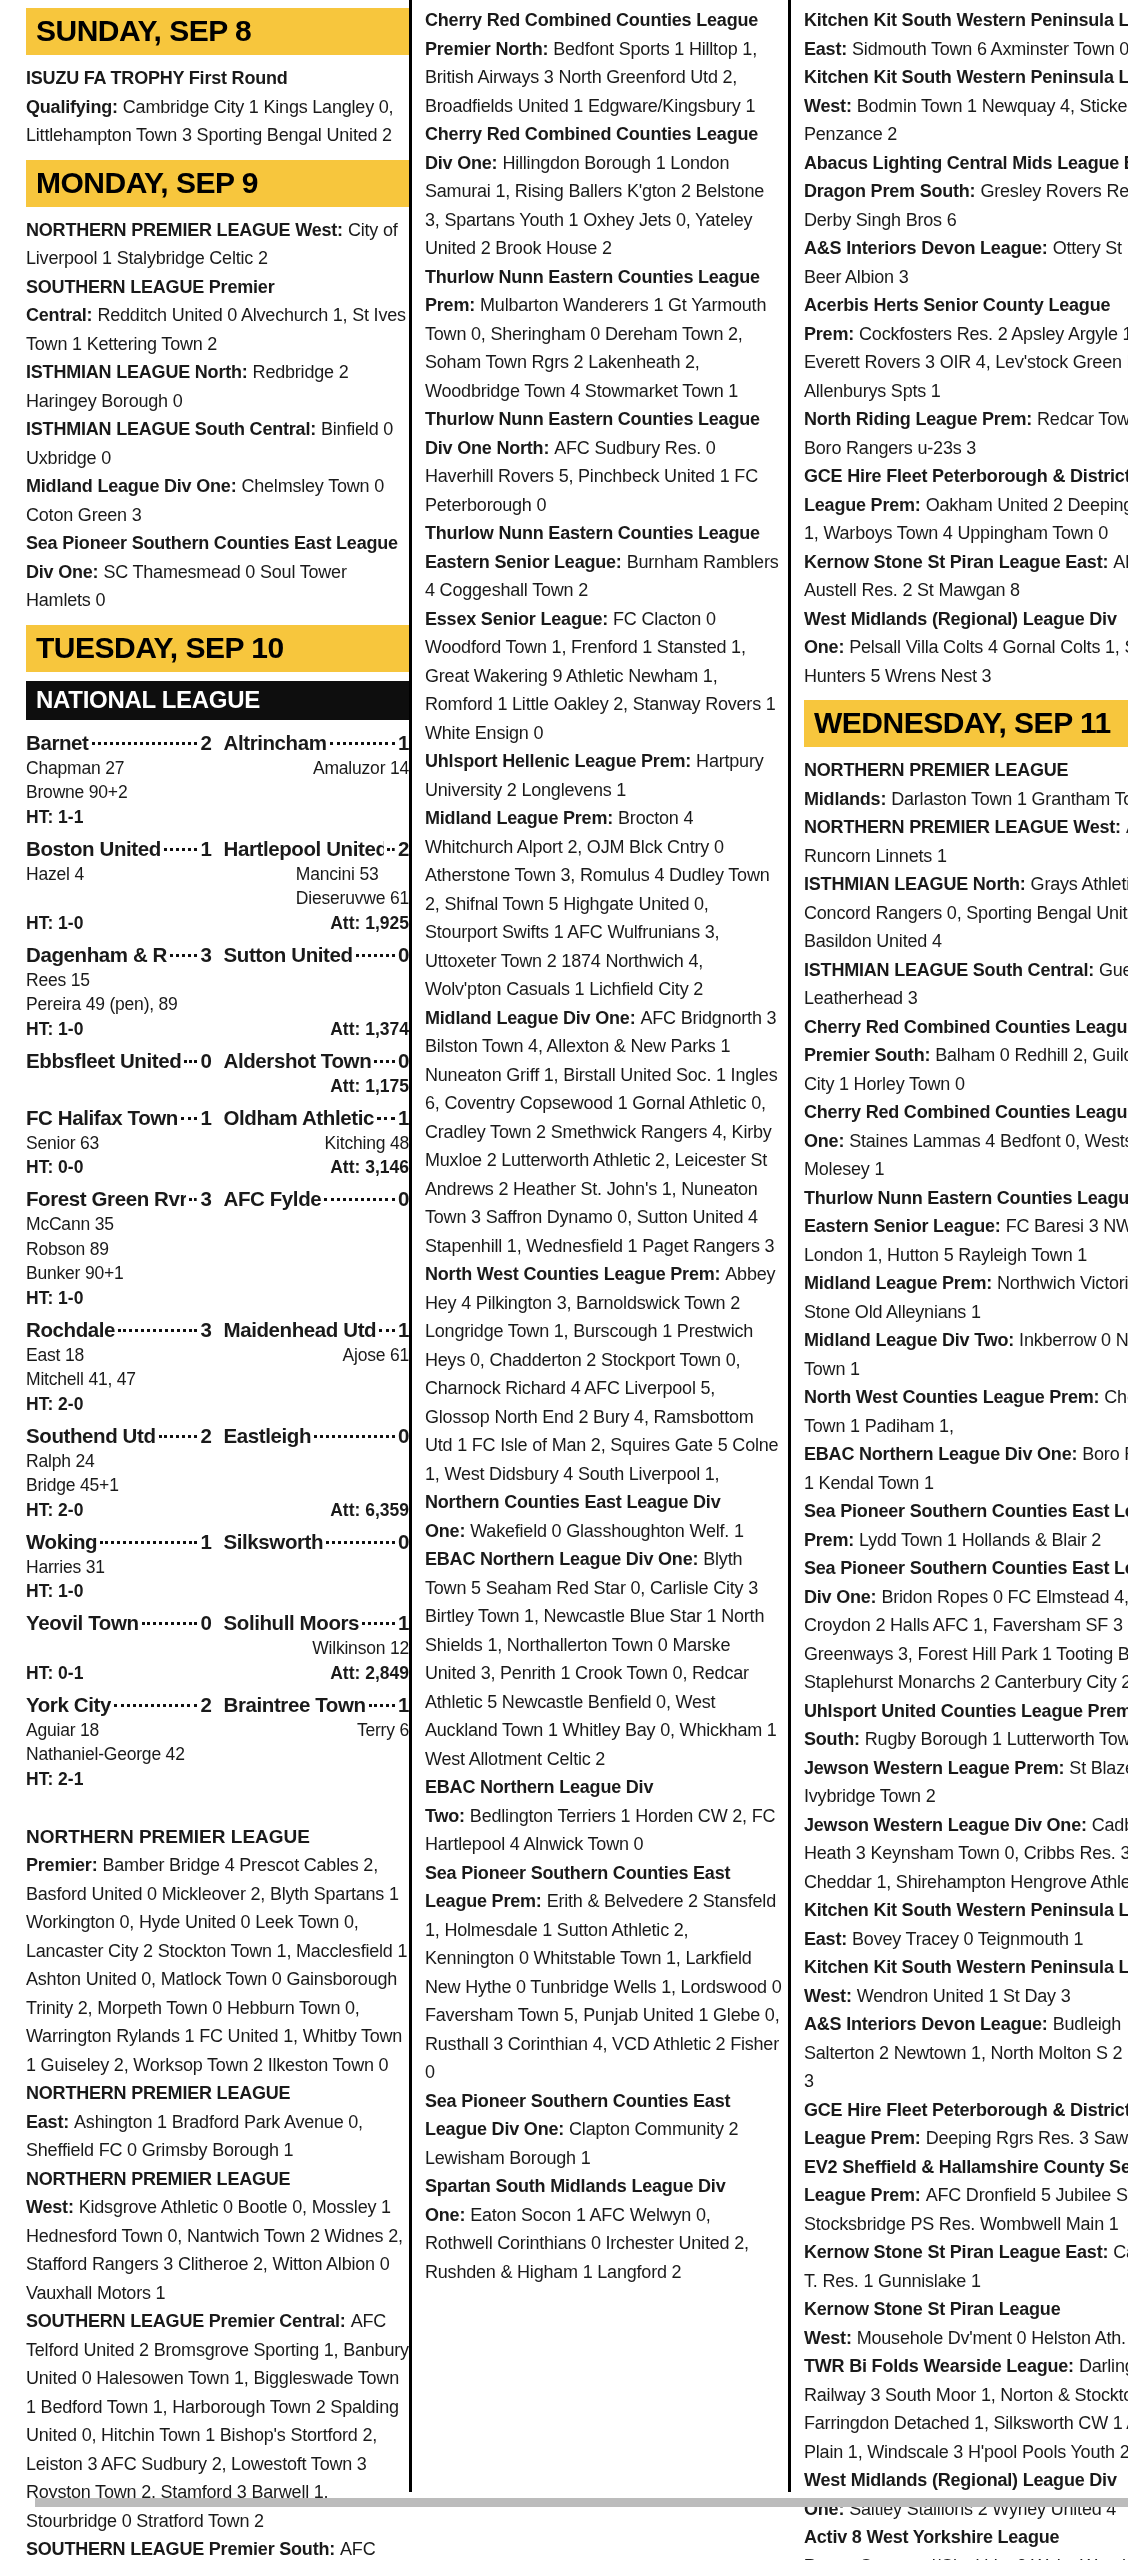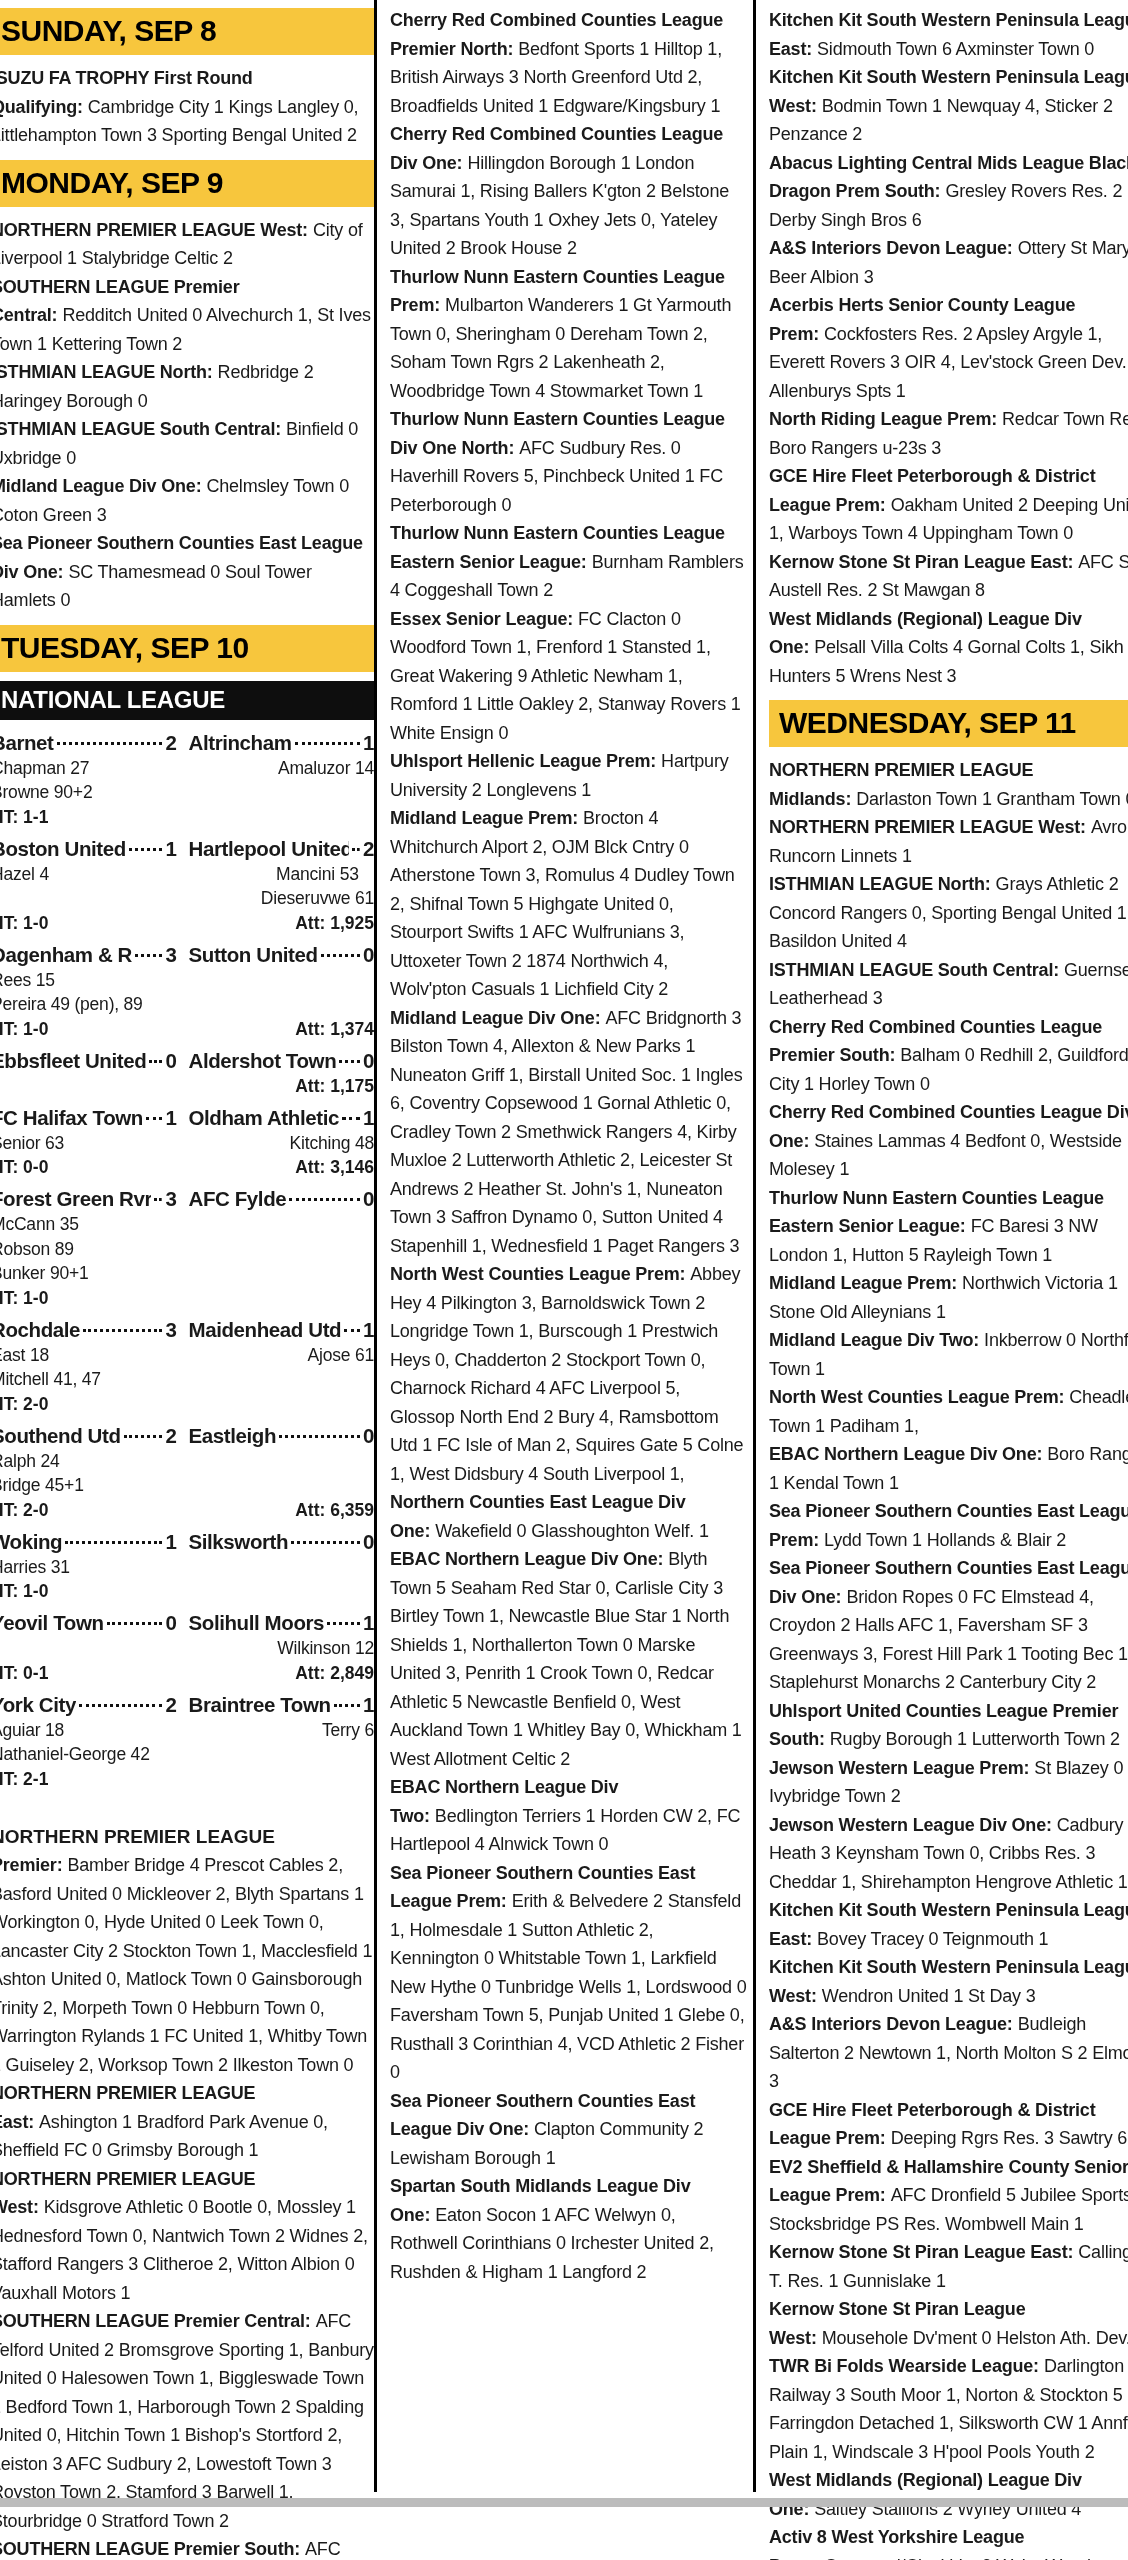--- a/index.html
+++ b/index.html
@@ -2,21 +2,21 @@
 <html style="--hdr-yellow: #f7c63d; --bar-black: #0e0e0e; --rule-gray: #bcbcbc;"><head>
 <meta charset="utf-8">
 <style>
   html,body{margin:0;padding:0;}
   body{
     width:1128px;height:2560px;position:relative;overflow:hidden;
     background:#ffffff;color:#1a1a1a;
     font-family:"Liberation Sans","DejaVu Sans",sans-serif;
     -webkit-font-smoothing:antialiased;
   }
-  .page{position:absolute;inset:0;}
+  .page{position:absolute;inset:0;margin-left:35px;}
   .col{position:absolute;top:6px;}
   #col0{left:-9px;width:383px;}
   #col1{left:390px;width:357px;}
   #col2{left:769px;width:392px;}
   .vrule{position:absolute;top:0;width:3px;height:2492px;background:#000;}
   #vrule0{left:374px;}
   #vrule1{left:753px;}
   .hbar{position:absolute;left:0;top:2498px;width:1128px;height:9px;background:var(--rule-gray,#bcbcbc);}
 
   .day{
@@ -37,21 +37,21 @@
   .hd{font-size:19px;font-weight:bold;line-height:28.5px;}
   .gap{height:26px;}
 
   .fx{margin:1px 0 6px;}
   .fx-row{display:flex;gap:12px;font-weight:bold;font-size:20.5px;line-height:27px;letter-spacing:-0.4px;}
   .fx-cell{flex:1;display:flex;align-items:baseline;min-width:0;}
   .fx-nm{white-space:nowrap;overflow:hidden;}
   .fx-dots{flex:1;min-width:8px;border-bottom:3px dotted #111;margin:0 3px;transform:translateY(-5px);}
   .fx-sc{white-space:nowrap;}
   .fx-scorers{display:flex;justify-content:space-between;font-size:17.5px;line-height:24.5px;letter-spacing:-0.2px;}
-  .fx-scorers .away-s{text-align:center;}
+  .fx-scorers .away-s{text-align:left;}
   .fx-meta{display:flex;justify-content:space-between;font-weight:bold;font-size:17.5px;line-height:24px;}
 </style>
 </head>
 <body>
 
 <div class="page">
   <div class="col" id="col0">
       <div class="day">SUNDAY, SEP 8</div>
       <p class="para"><span class="lead">ISUZU FA TROPHY First Round Qualifying:</span><span class="tail">Cambridge City 1 Kings Langley 0, Littlehampton Town 3 Sporting Bengal United 2</span></p>
       <div class="day">MONDAY, SEP 9</div>

